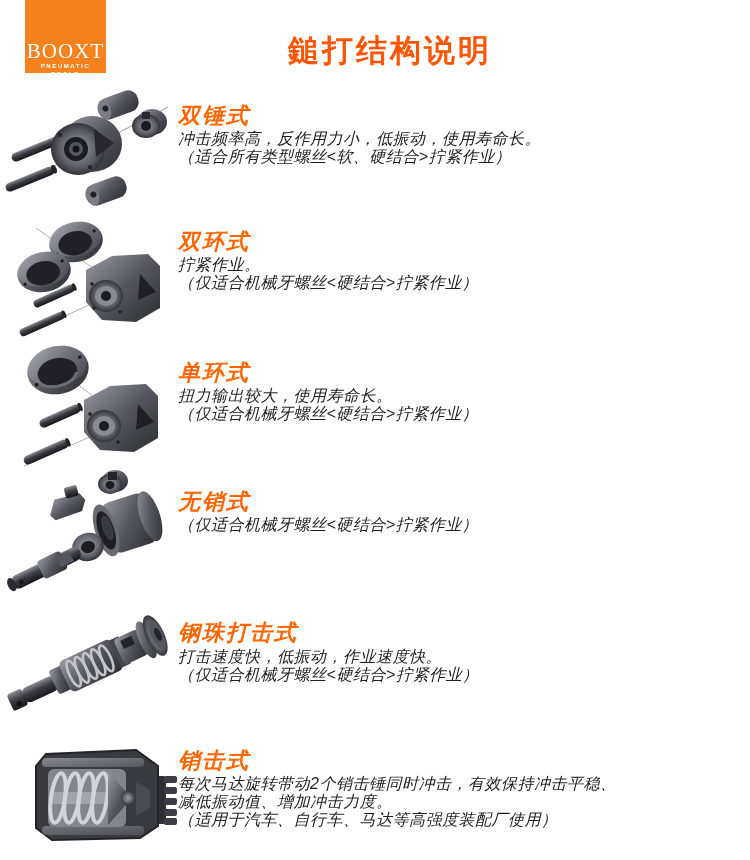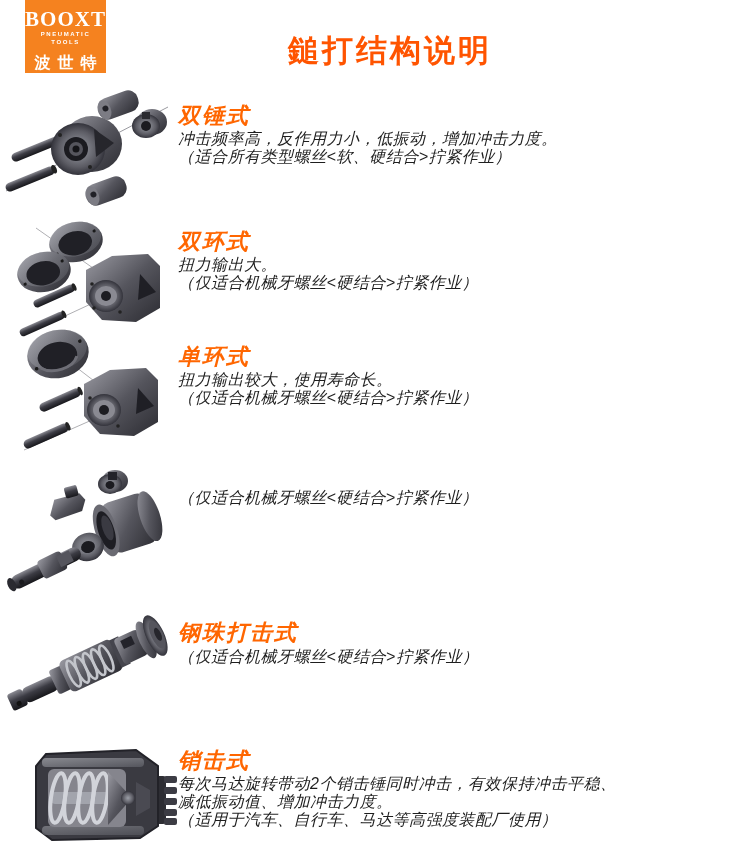--- a/index.html
+++ b/index.html
@@ -7,21 +7,21 @@
     width:750px;height:860px;position:relative;background:#ffffff;
     font-family:"Liberation Sans","DejaVu Sans",sans-serif;overflow:hidden;
   }
   
   .logo{
     position:absolute;left:25px;top:0;width:81px;height:73px;
     background:#F5821F;color:#fff;text-align:center;box-sizing:border-box;padding-top:9px;
   }
   .logo-brand{
     font-family:"Liberation Serif","DejaVu Serif",serif;
-    font-weight:bold;font-size:21px;line-height:20px;letter-spacing:1px;position:relative;display:inline-block;
+    font-weight:normal;font-size:21px;line-height:20px;letter-spacing:1px;position:relative;display:inline-block;margin-top:32px;
   }
   .logo-reg{position:absolute;right:-8px;top:-4px;font-size:7px;font-family:"Liberation Sans",sans-serif;}
   .logo-tagline{font-size:6px;font-weight:bold;letter-spacing:1.6px;line-height:8px;}
   .logo-cn{font-size:16px;font-weight:bold;letter-spacing:7px;margin-top:7px;text-indent:7px;font-family:Liberation Mono, monospace;}
   
   .page-title{
     position:absolute;left:390px;top:30px;transform:translateX(-50%);
     white-space:nowrap;font-size:31px;font-weight:bold;
     color:#FF5400;letter-spacing:3px;
   }
@@ -102,21 +102,21 @@
     </g>
     <g transform="translate(146,40)">
       <ellipse cx="4" cy="-3" rx="15" ry="13" fill="url(#gm)"></ellipse>
       <ellipse cx="-2" cy="1" rx="14" ry="12" fill="url(#gf)"></ellipse>
       <rect x="-6" y="-13" width="8" height="7" fill="#2a2a30"></rect>
       <ellipse cx="-2" cy="1" rx="5" ry="5" fill="#1b1b20"></ellipse>
     </g>
   </svg>
   <div class="sec-text" style="top:18px;">
     <div class="sec-title">双锤式</div>
-    <div class="sec-line">冲击频率高，反作用力小，低振动，增加冲击力度。</div>
+    <div class="sec-line">冲击频率高，反作用力小，低振动，使用寿命长。</div>
     <div class="sec-line">（适合所有类型螺丝&lt;软、硬结合&gt;拧紧作业）</div>
   </div>
 </div>
 
 <div class="section" style="top:208px;height:128px;">
   <svg class="diagram" style="left:2px;top:0;" width="170" height="132" viewBox="0 0 170 132" role="img">
     <line x1="34" y1="20" x2="128" y2="86" stroke="#9a9aa0" stroke-width="0.8"></line>
     <line x1="20" y1="128" x2="106" y2="88" stroke="#9a9aa0" stroke-width="0.8"></line>
     <g transform="translate(74,34) rotate(-12)">
       <ellipse rx="27" ry="20" fill="url(#gm)"></ellipse>
@@ -146,26 +146,26 @@
       <rect x="-22" y="-4" width="44" height="8" rx="4" fill="url(#gp)"></rect>
         <ellipse cx="22" cy="0" rx="2" ry="4" fill="#222"></ellipse>
     </g>
     <g transform="translate(40,116) rotate(-24)">
       <rect x="-24" y="-4" width="48" height="8" rx="4" fill="url(#gp)"></rect>
         <ellipse cx="24" cy="0" rx="2" ry="4" fill="#222"></ellipse>
     </g>
   </svg>
   <div class="sec-text" style="top:21px;">
     <div class="sec-title">双环式</div>
-    <div class="sec-line">扭力输出大。</div>
-    <div class="sec-line">（仅适合机械牙螺丝&lt;硬结合&gt;拧紧作业）</div>
-  </div>
-</div>
-
-<div class="section" style="top:320px;height:132px;">
+    <div class="sec-line">拧紧作业。</div>
+    <div class="sec-line">（仅适合机械牙螺丝&lt;硬结合&gt;拧紧作业）</div>
+  </div>
+</div>
+
+<div class="section" style="top:336px;height:132px;">
   <svg class="diagram" style="left:2px;top:0;" width="170" height="134" viewBox="0 0 170 134" role="img">
     <line x1="36" y1="18" x2="130" y2="90" stroke="#9a9aa0" stroke-width="0.8"></line>
     <line x1="22" y1="130" x2="108" y2="92" stroke="#9a9aa0" stroke-width="0.8"></line>
     <g transform="translate(56,34) rotate(-12)">
       <ellipse rx="31" ry="24" fill="url(#gm)"></ellipse>
       <ellipse cx="0" cy="-4" rx="30" ry="20" fill="url(#gl)" opacity="0.35"></ellipse>
       <ellipse cx="-1" cy="2" rx="20" ry="14" fill="#202026"></ellipse>
       <path d="M-20,10 a22,15 0 0 0 38,-4" fill="none" stroke="#6e6e76" stroke-width="3"></path>
       <circle cx="-24" cy="10" r="1.8" fill="#1a1a1a"></circle>
         <circle cx="24" cy="-8" r="1.8" fill="#1a1a1a"></circle>
@@ -222,20 +222,21 @@
       <ellipse cx="-2" cy="1" rx="12" ry="10" fill="url(#gf)"></ellipse>
       <rect x="-4" y="-11" width="9" height="8" fill="#23232a"></rect>
       <ellipse cx="-2" cy="2" rx="4.5" ry="4" fill="#1b1b20"></ellipse>
     </g>
     <g transform="translate(64,42) rotate(-15)">
       <path d="M-18,6 L-10,-8 L16,-8 L20,0 L14,10 L-14,12 Z" fill="url(#gm)"></path>
       <rect x="2" y="-17" width="13" height="11" rx="2" fill="url(#gp)"></rect>
     </g>
   </svg>
   <div class="sec-text" style="top:26px;">
+    <div class="sec-title">无销式</div>
     <div class="sec-line">（仅适合机械牙螺丝&lt;硬结合&gt;拧紧作业）</div>
   </div>
 </div>
 
 <div class="section" style="top:590px;height:140px;">
   <svg class="diagram" style="left:2px;top:0;" width="176" height="140" viewBox="0 0 176 140" role="img">
     <g transform="translate(88,76) rotate(-25)">
       <rect x="-88" y="-9" width="16" height="18" rx="3" fill="url(#gp)"></rect>
       <circle cx="-80" cy="4" r="2.5" fill="#111"></circle>
       <rect x="-74" y="-8" width="38" height="16" rx="7" fill="url(#gp)"></rect>
@@ -250,20 +251,21 @@
       <rect x="32" y="-14" width="26" height="28" rx="4" fill="url(#gm)"></rect>
       <rect x="38" y="-10" width="12" height="9" fill="#23232a"></rect>
       <ellipse cx="62" cy="0" rx="7" ry="20" fill="url(#gm)"></ellipse>
       <ellipse cx="72" cy="0" rx="9" ry="22" fill="url(#gf)"></ellipse>
       <ellipse cx="74" cy="0" rx="6" ry="15" fill="#55555d"></ellipse>
       <ellipse cx="75" cy="0" rx="3" ry="7" fill="#26262c"></ellipse>
     </g>
   </svg>
   <div class="sec-text" style="top:32px;font-family:Liberation Mono, monospace;">
     <div class="sec-title">钢珠打击式</div>
+    <div class="sec-line">打击速度快，低振动，作业速度快。</div>
     <div class="sec-line">（仅适合机械牙螺丝&lt;硬结合&gt;拧紧作业）</div>
   </div>
 </div>
 
 <div class="section" style="top:740px;height:120px;">
   <svg class="diagram" style="left:8px;top:2px;" width="172" height="118" viewBox="0 0 172 118" role="img">
     <g transform="translate(150,58)">
       <rect x="-8" y="-24" width="16" height="48" rx="3" fill="#2e2e34"></rect>
       <rect x="6" y="-24" width="13" height="7" rx="2" fill="#3c3c44"></rect>
       <rect x="6" y="-13" width="13" height="7" rx="2" fill="#3c3c44"></rect>

